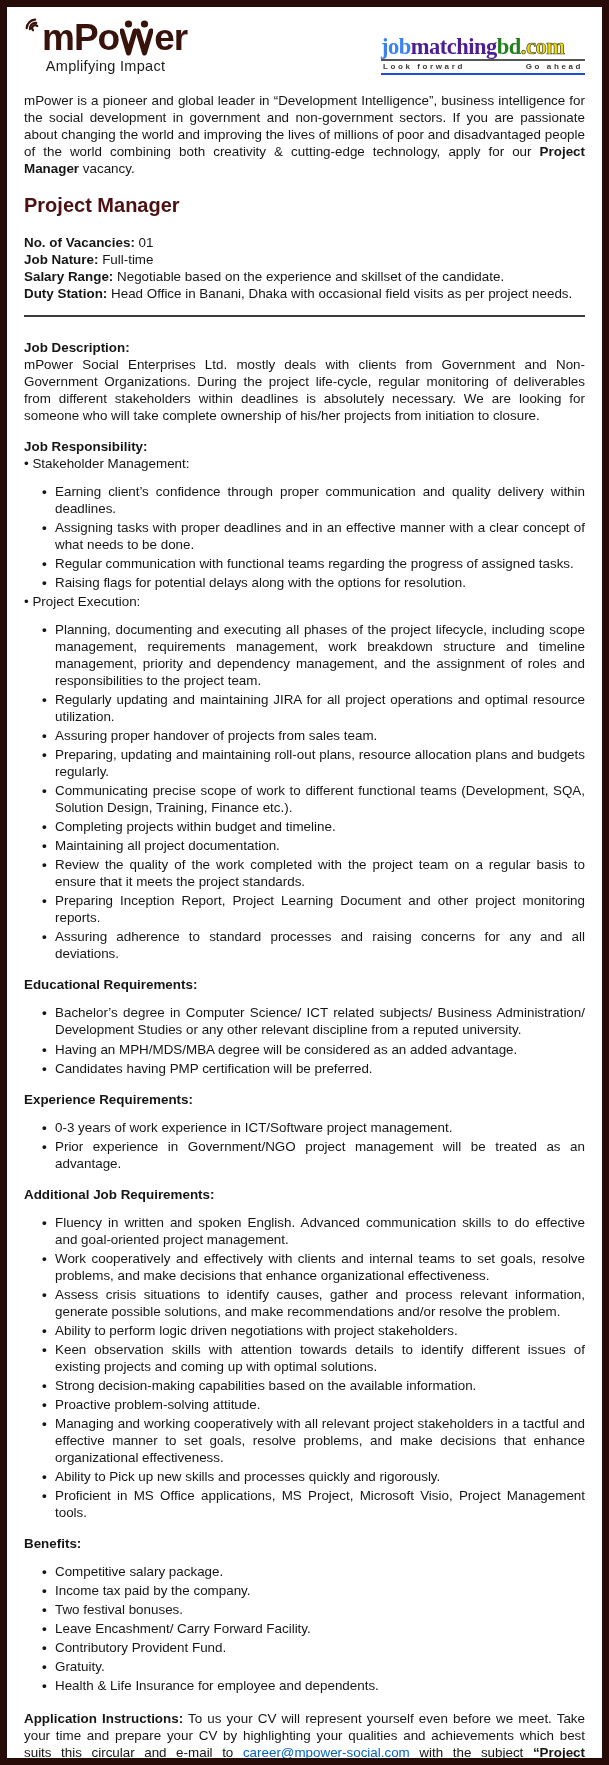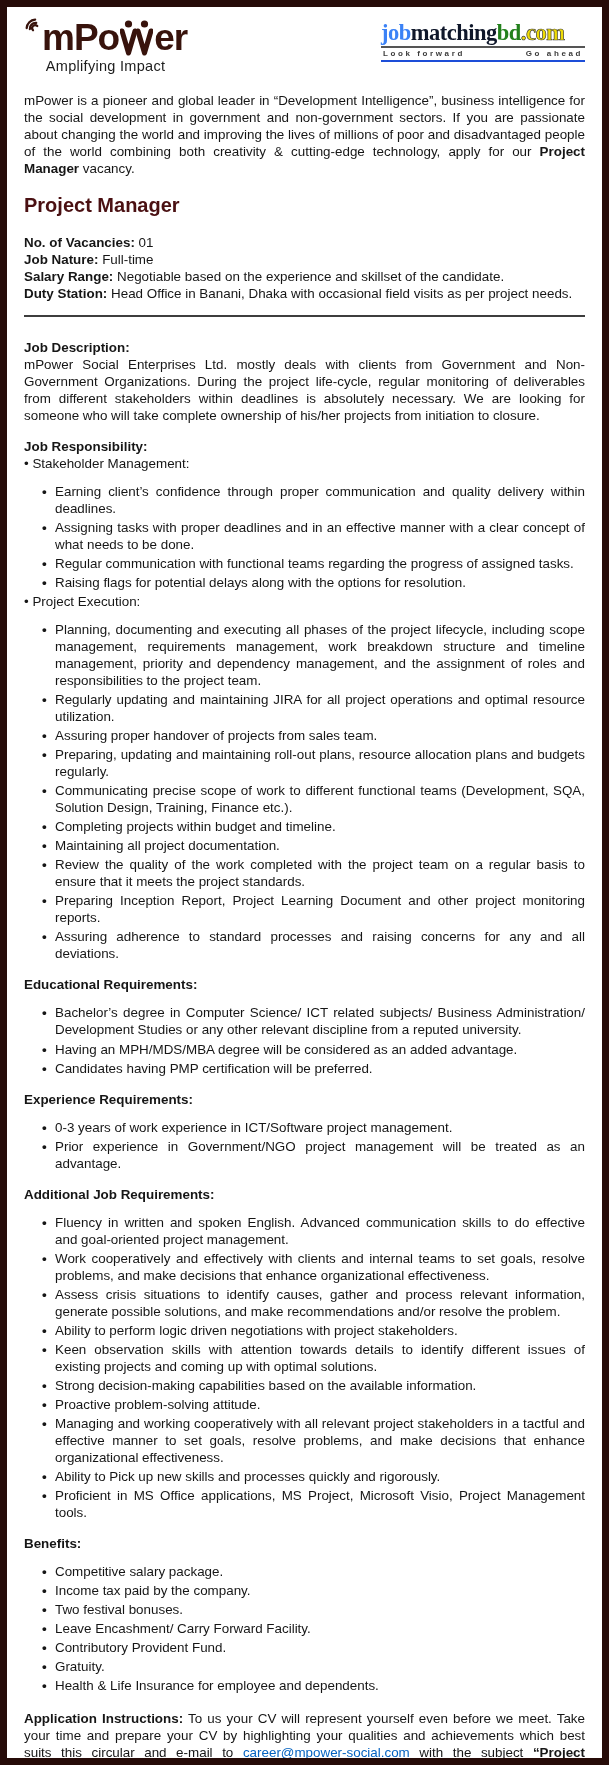--- a/index.html
+++ b/index.html
@@ -7,31 +7,31 @@
     box-sizing:border-box;
     width:609px;height:1765px;
     border:7px solid #260b08;
     background:#fff;
     padding:8px 17px 14px 17px;
     font-family:"Liberation Sans",sans-serif;
     font-size:13.4px;line-height:1.27;color:#161616;
     overflow:hidden;
   }
   
-  .header{display:flex;justify-content:space-between;align-items:flex-start;margin-top:2px;}
+  .header{display:flex;justify-content:space-between;align-items:flex-end;margin-top:2px;}
   .brand{display:flex;flex-direction:column;align-items:center;}
   .brand-row{display:flex;align-items:flex-end;color:#38130c;}
   .brand-waves{margin-right:1px;margin-bottom:22px;}
   .brand-text{font-weight:bold;font-size:37px;letter-spacing:-1px;color:#38130c;line-height:1;}
   .brand-w{margin:0 1px;display:inline-block;}
   .brand-tagline{font-size:14.5px;color:#1c1c1c;margin-top:1px;letter-spacing:.3px;}
   .site{display:flex;flex-direction:column;width:204px;margin-top:4px;}
   .site-row{font-family:"Liberation Serif",serif;font-weight:bold;font-size:22.5px;line-height:1.05;letter-spacing:-.5px;white-space:nowrap;}
   .seg-job{color:#3b82f6;}
-  .seg-matching{color:#0f172a;}
+  .seg-matching{color:#4c1d95;}
   .seg-bd{color:#23801c;}
   .seg-com{color:#efdc05;-webkit-text-stroke:.7px #3c3c3c;}
   .site-tagline{display:flex;justify-content:space-between;border-top:2px solid #555;border-bottom:2px solid #1d4ed8;margin-top:1px;padding:1px 2px;font-size:8px;font-weight:bold;color:#3b3b3b;letter-spacing:2.6px;white-space:nowrap;}
   
   .para{text-align:justify;margin:0;}
   .intro{margin-top:17px;}
   .job-title{font-size:20px;font-weight:bold;color:#4a1012;margin:16px 0 0 0;}
   .details{margin-top:15px;}
   .detail-line{margin:0;}
   b,.bold{font-weight:bold;}

